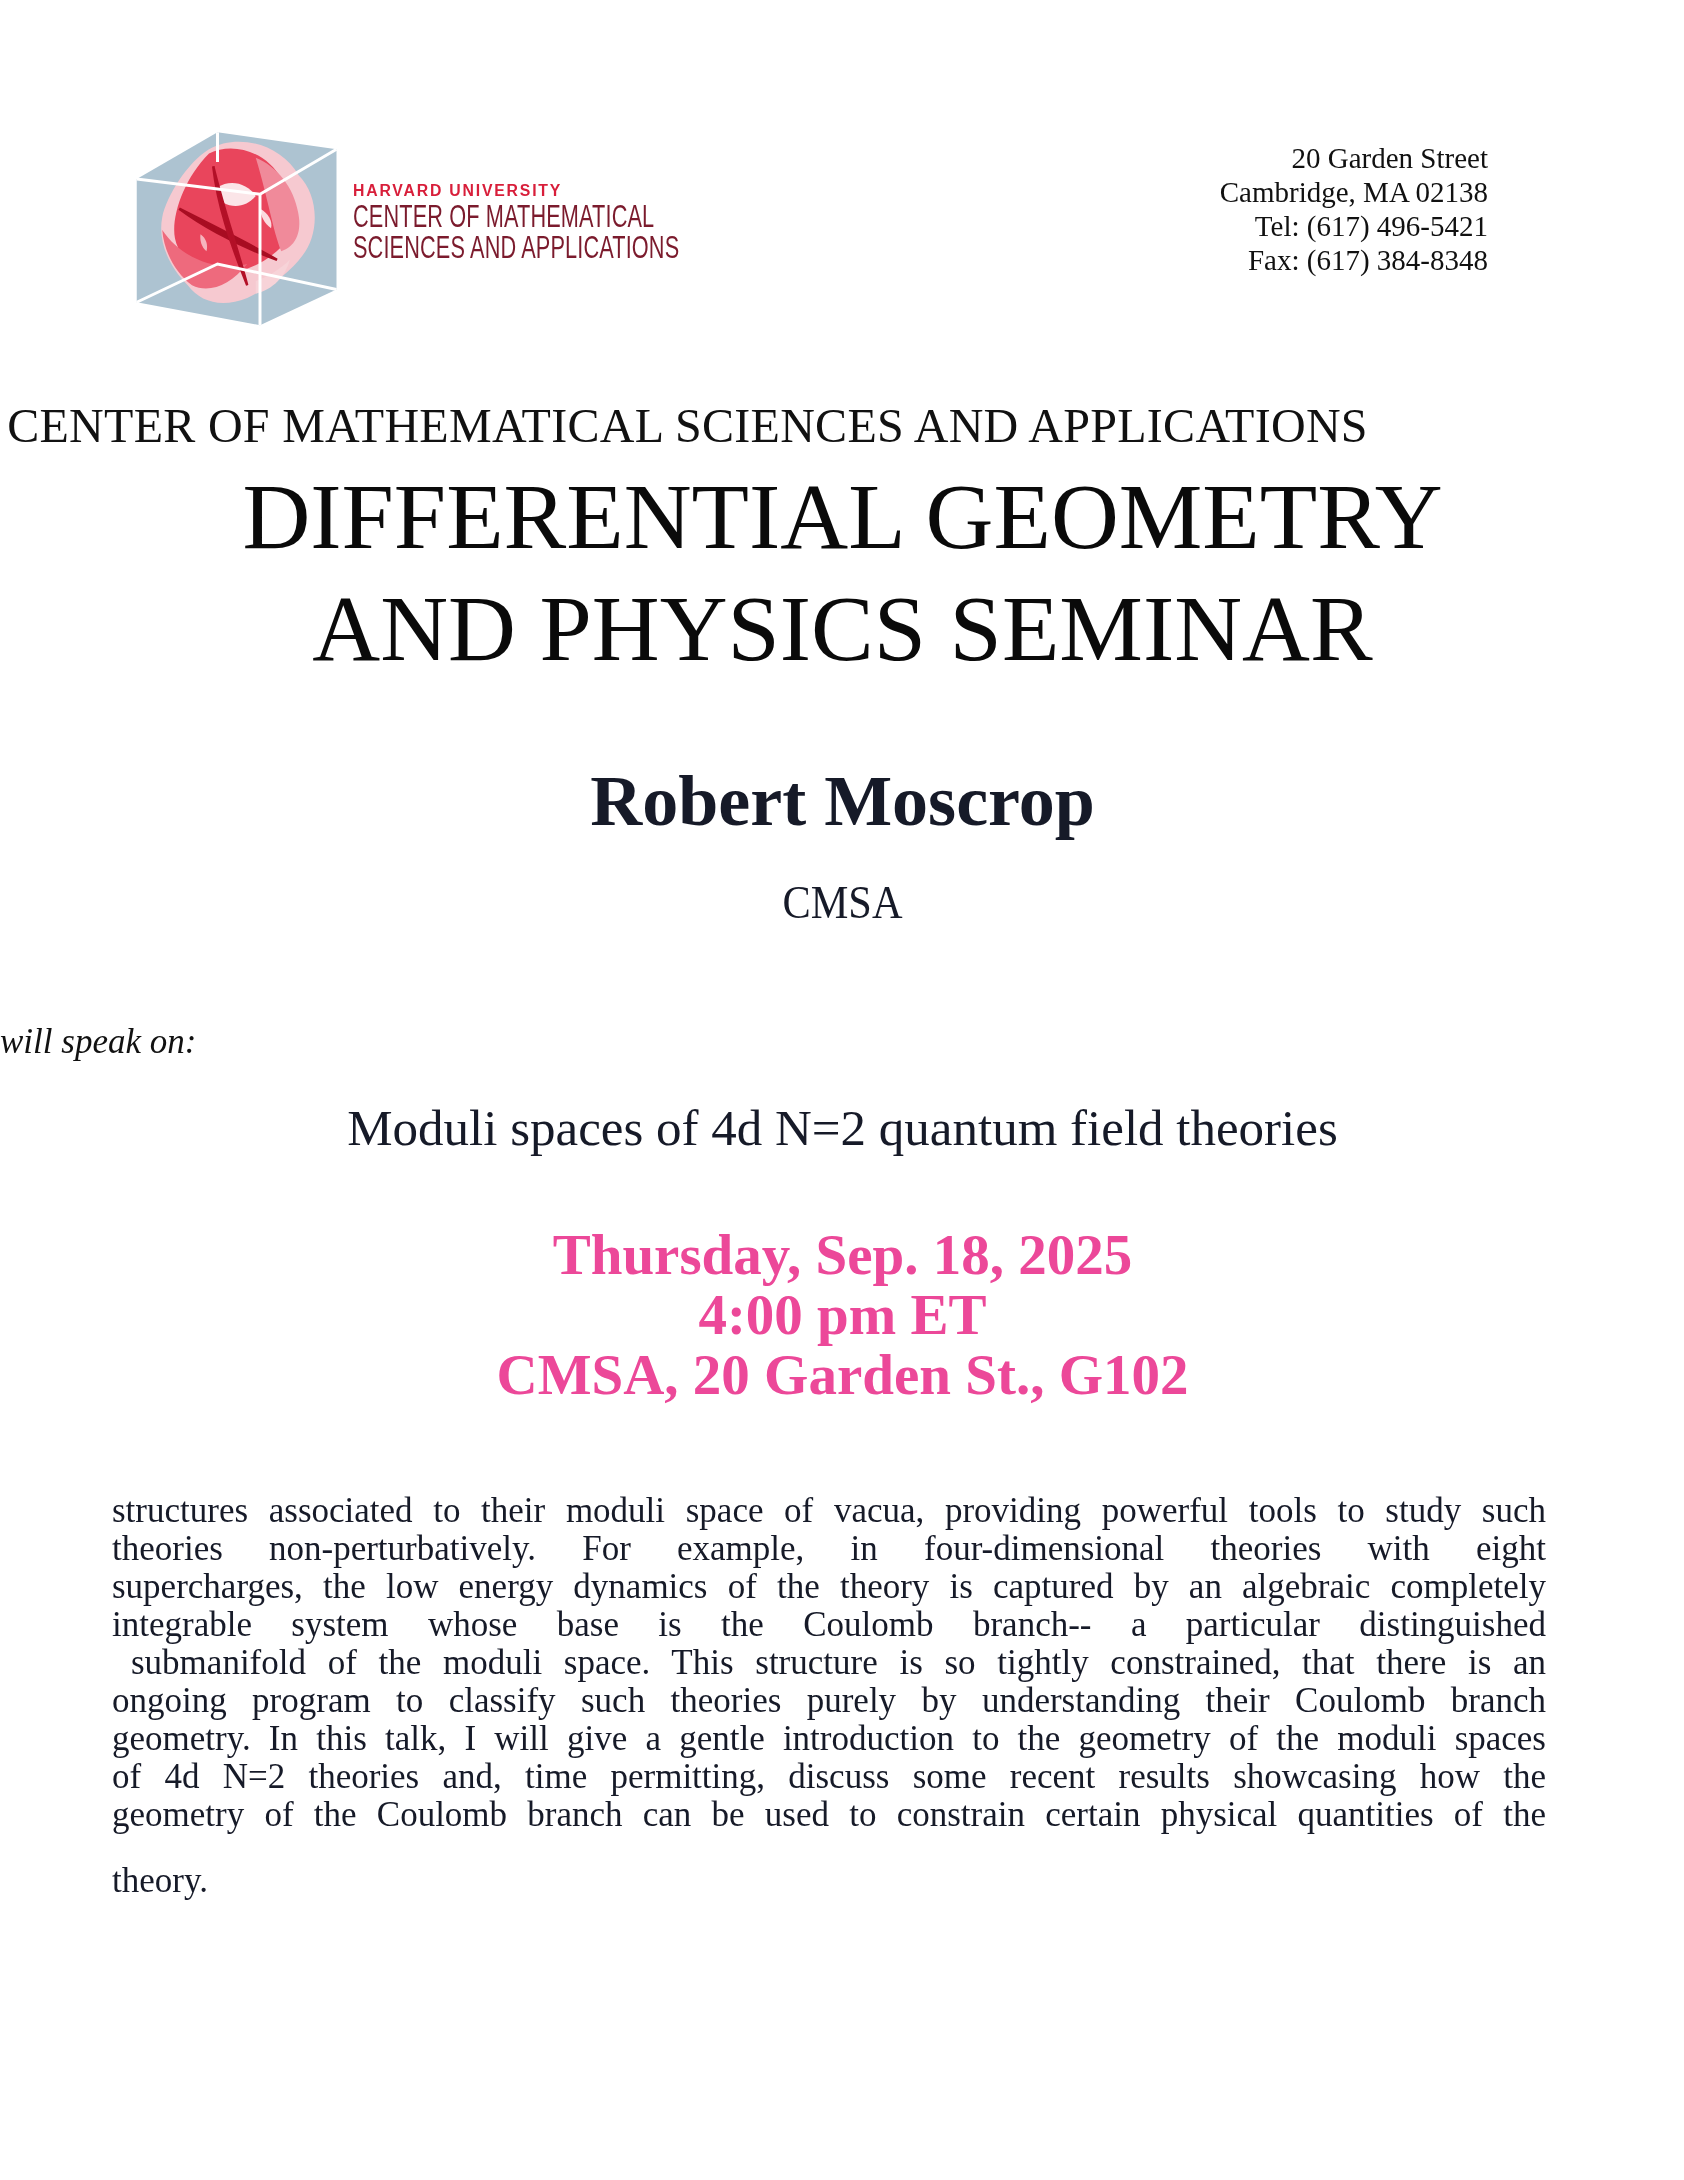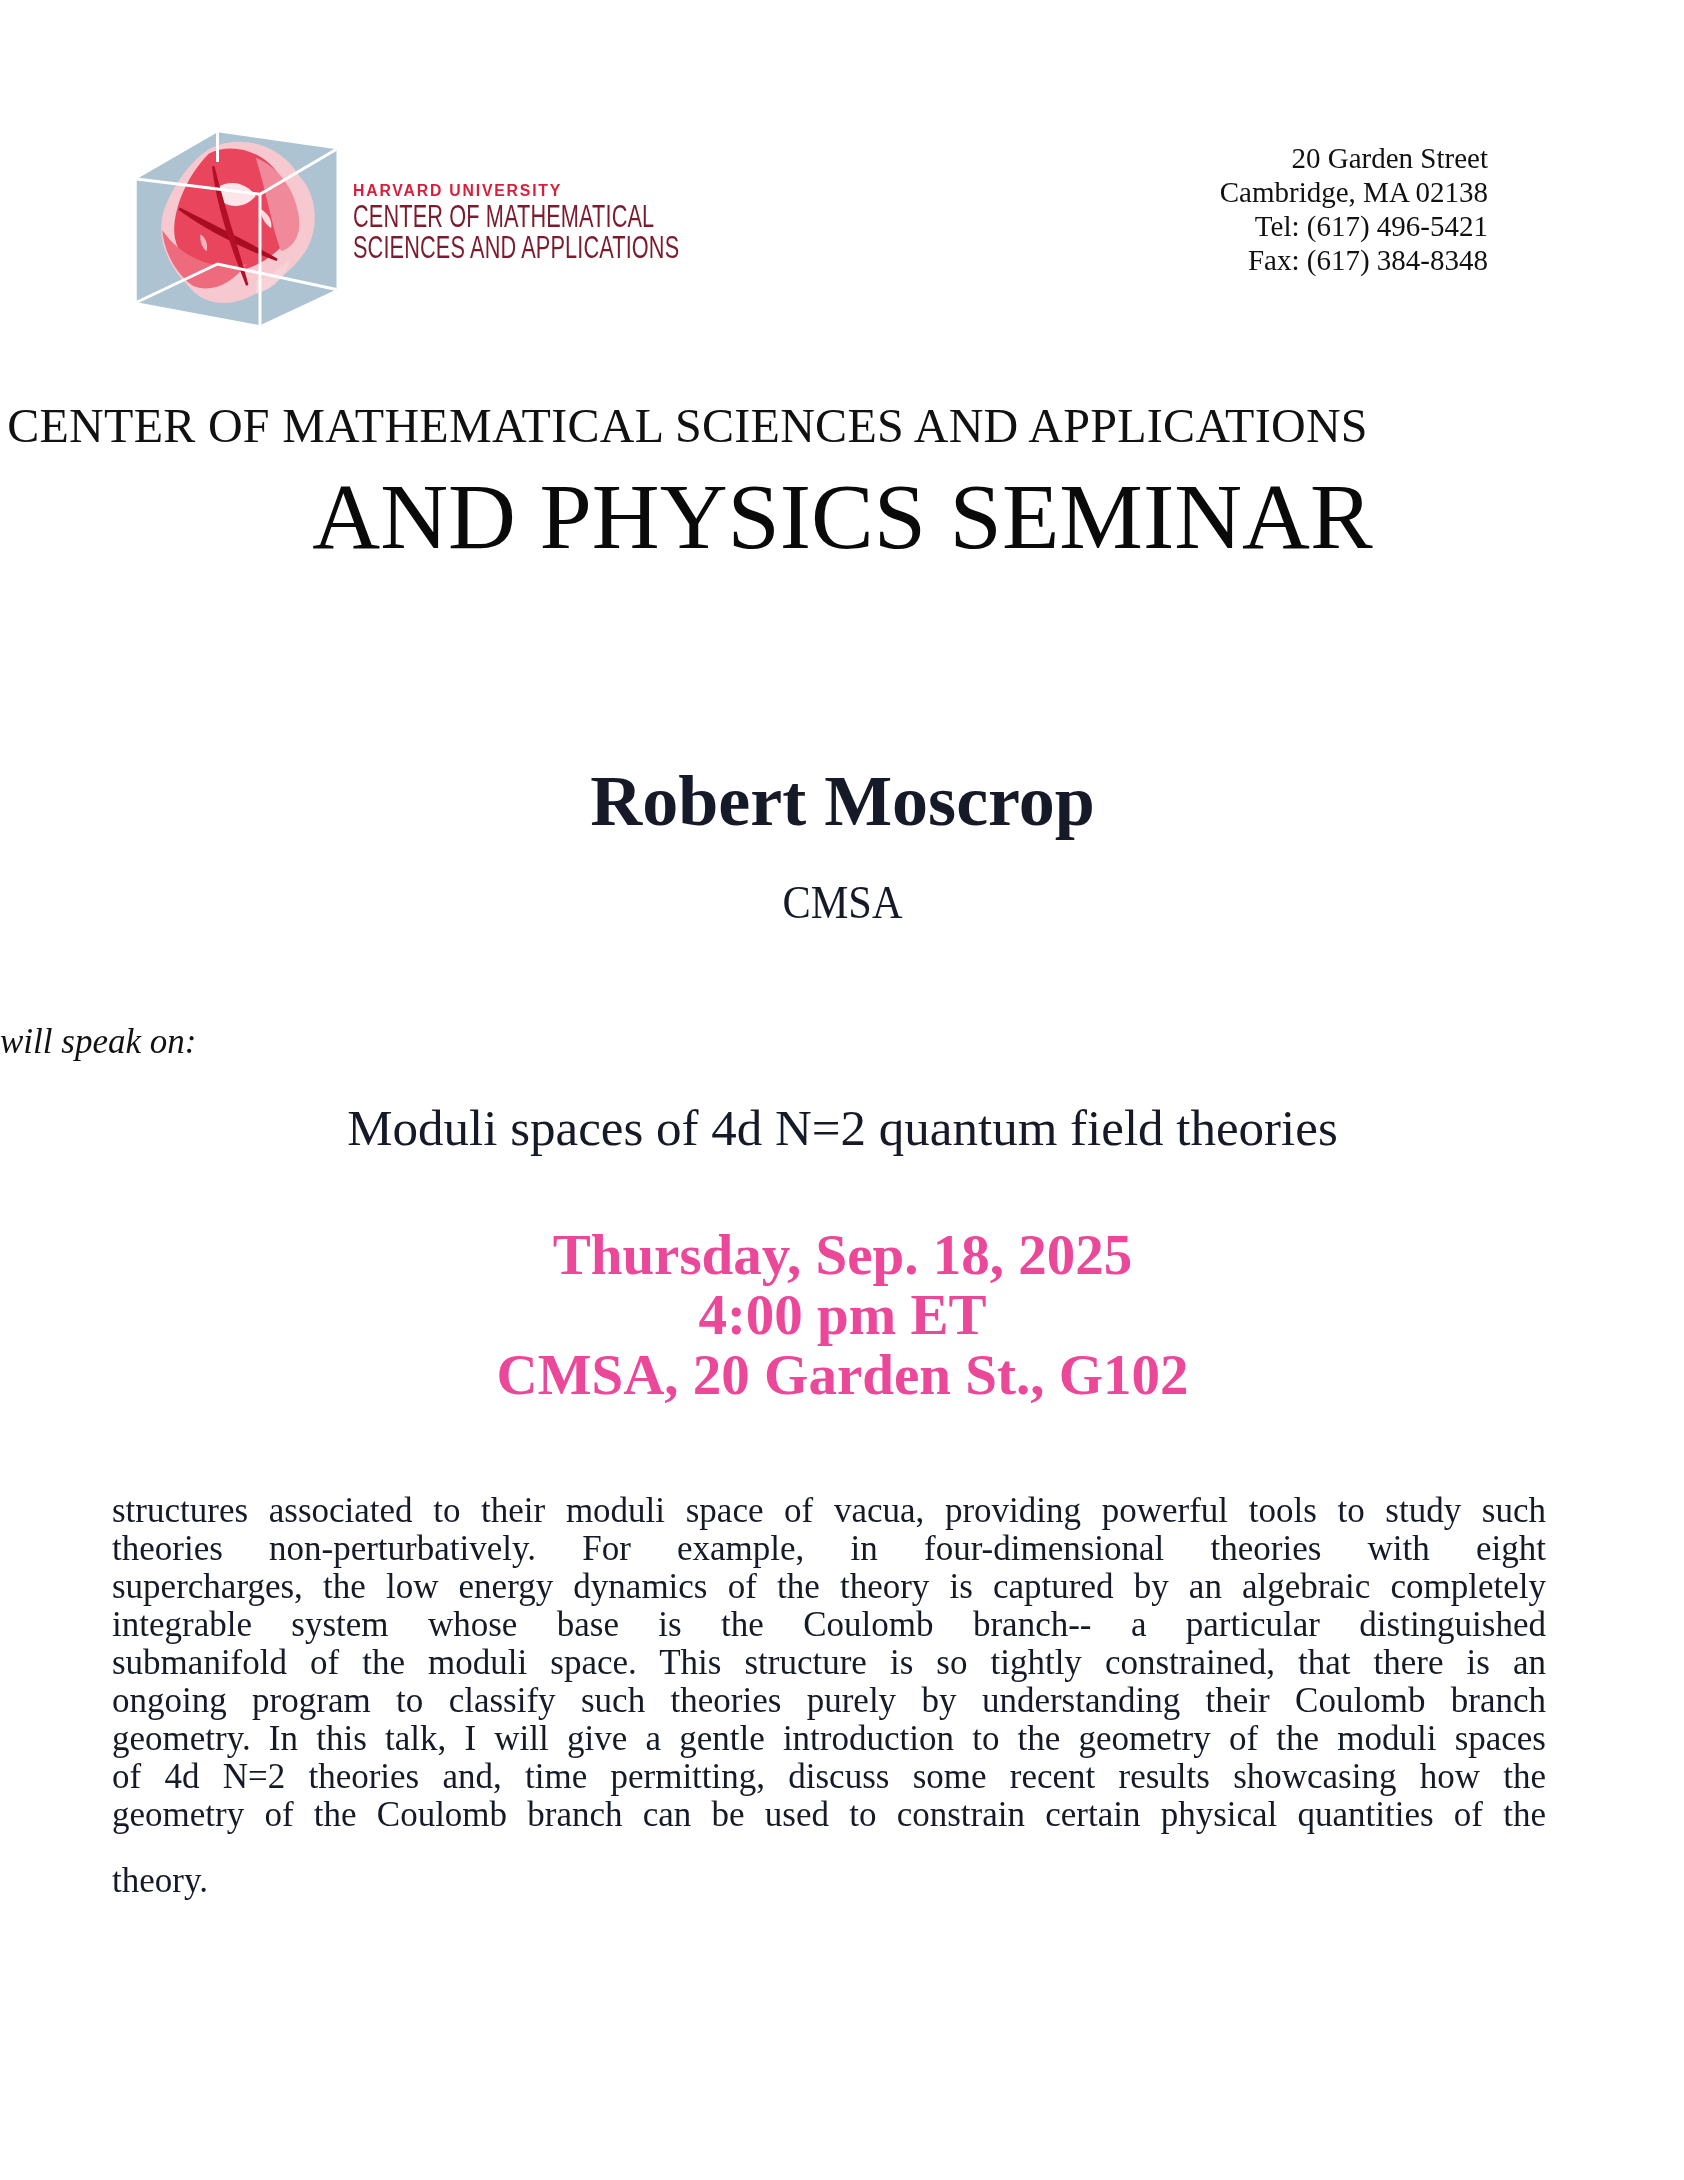--- a/index.html
+++ b/index.html
@@ -77,40 +77,41 @@
   <div>20 Garden Street</div>
   <div>Cambridge, MA 02138</div>
   <div>Tel: (617) 496-5421</div>
   <div>Fax: (617) 384-8348</div>
 </div>
 
 <div id="center-title" class="abs">
   <span>CENTER OF MATHEMATICAL SCIENCES AND APPLICATIONS</span>
 </div>
 <div id="seminar-title" class="abs">
+  <div>DIFFERENTIAL GEOMETRY</div>
   <div>AND PHYSICS SEMINAR</div>
 </div>
 
 <div id="speaker" class="abs">Robert Moscrop</div>
 <div id="affiliation" class="abs">CMSA</div>
 
 <div id="speak-on" class="abs">will speak on:</div>
 <div id="talk-title" class="abs">Moduli spaces of 4d N=2 quantum field theories</div>
 
 <div id="event-info" class="abs">
   <div>Thursday, Sep. 18, 2025</div>
   <div>4:00 pm ET</div>
   <div>CMSA, 20 Garden St., G102</div>
 </div>
 
 <div id="abstract" class="abs">
   <div class="line" style="white-space: normal;">structures associated to their moduli space of vacua, providing powerful tools to study such</div>
   <div class="line" style="white-space: normal;">theories non-perturbatively. For example, in four-dimensional theories with eight</div>
   <div class="line" style="white-space: normal;">supercharges, the low energy dynamics of the theory is captured by an algebraic completely</div>
   <div class="line" style="white-space: normal;">integrable system whose base is the Coulomb branch-- a particular distinguished</div>
-  <div class="line" style="white-space: normal;">submanifold of the moduli space. This structure is so tightly constrained, that there is an</div>
+  <div class="line" style="white-space: normal; margin-left: 19px;">submanifold of the moduli space. This structure is so tightly constrained, that there is an</div>
   <div class="line" style="white-space: normal;">ongoing program to classify such theories purely by understanding their Coulomb branch</div>
   <div class="line" style="white-space: normal;">geometry. In this talk, I will give a gentle introduction to the geometry of the moduli spaces</div>
   <div class="line" style="white-space: normal;">of 4d N=2 theories and, time permitting, discuss some recent results showcasing how the</div>
   <div class="line" style="white-space: normal;">geometry of the Coulomb branch can be used to constrain certain physical quantities of the</div>
   <div class="line last" style="white-space: normal; margin-top: 28px;">theory.</div>
 </div>
 
 
 </body></html>

